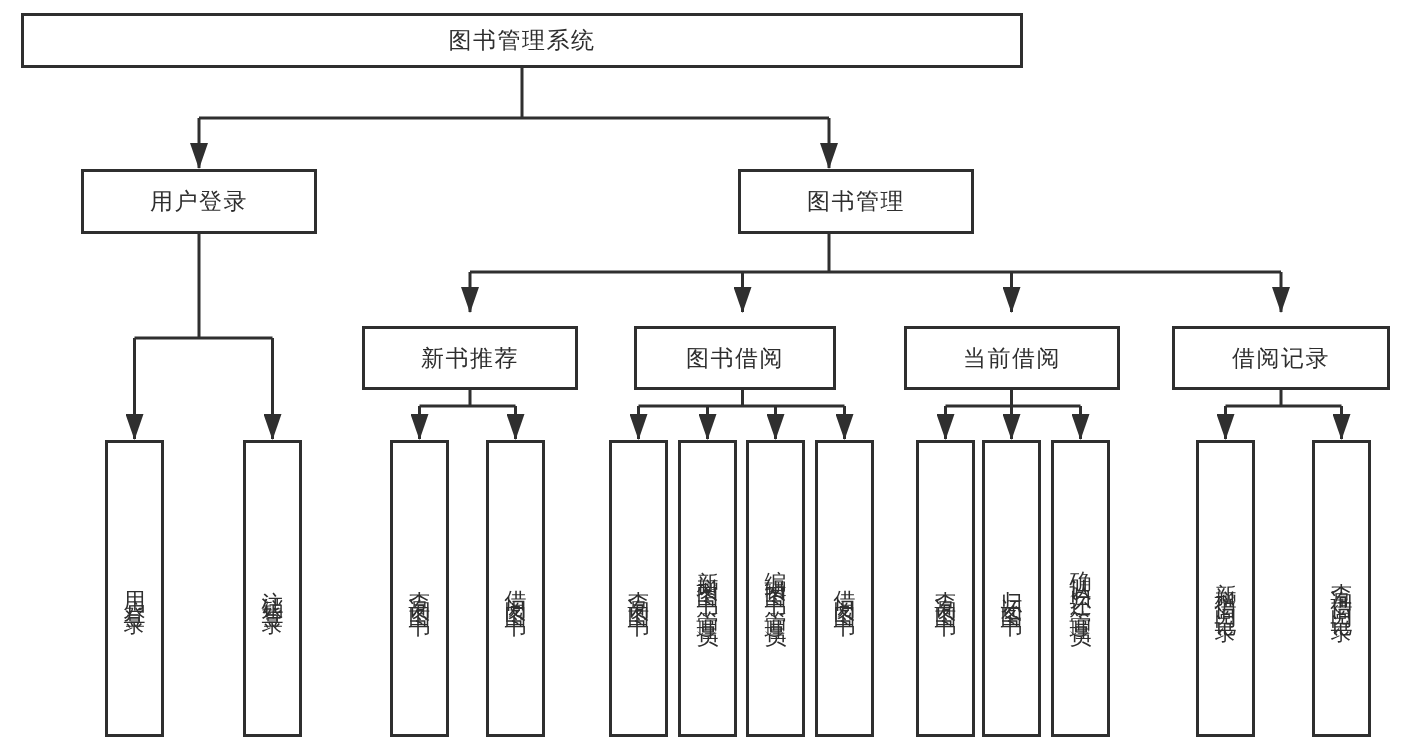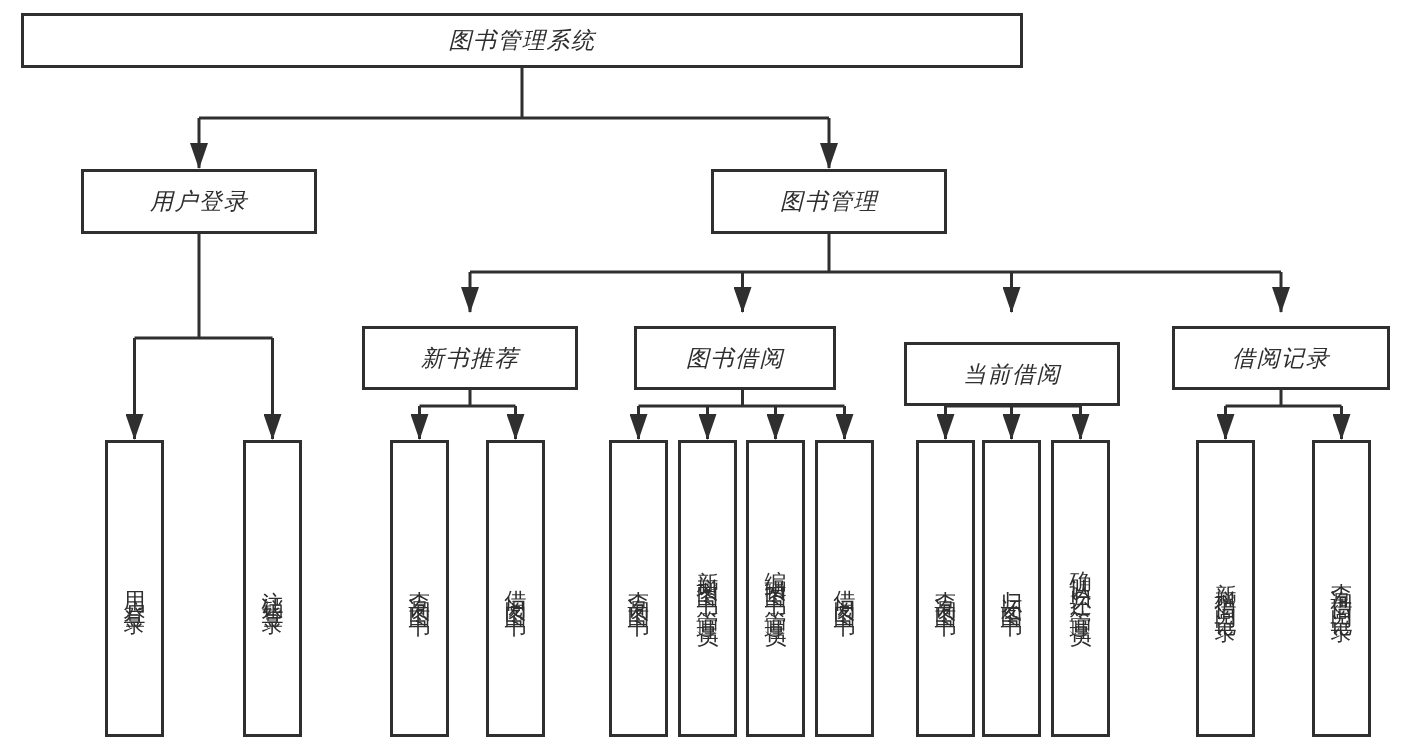--- a/index.html
+++ b/index.html
@@ -13,21 +13,21 @@
   .connectors{position:absolute;left:0;top:0;}
   .connectors path,.connectors line{stroke:#2f2f2f;stroke-width:3;fill:none;}
   .box{
     position:absolute;
     box-sizing:border-box;
     border:3px solid #2f2f2f;
     background:#ffffff;
     display:flex;align-items:center;justify-content:center;
   }
   .hlabel{
-    font-size:23px;color:#2e2e2e;letter-spacing:1.5px;white-space:nowrap;font-style:italic;
+    font-size:23px;color:#2e2e2e;letter-spacing:1.5px;white-space:nowrap;
   }
   .root-box{left:21px;top:13px;width:1002px;height:55px;}
   .l2-box{top:169px;width:236px;height:65px;}
   .l3-box{top:326px;height:64px;}
   .leaf{top:440px;width:59px;height:297px;}
   .vlabel{
     writing-mode:vertical-rl;
     text-orientation:mixed;
     font-size:22px;color:#2e2e2e;
     letter-spacing:8px;line-height:1;
@@ -77,31 +77,31 @@
     <line x1="1341.5" y1="406" x2="1341.5" y2="439" marker-end="url(#arrowhead)"></line>
   </svg>
 
   <div class="box root-box">
     <span class="hlabel">图书管理系统</span>
   </div>
 
   <div class="box l2-box" style="left:81px;">
     <span class="hlabel">用户登录</span>
   </div>
-  <div class="box l2-box" style="left:711px;align-items:center;">
+  <div class="box l2-box" style="left:738px;align-items:center;">
     <span class="hlabel">图书管理</span>
   </div>
 
   <div class="box l3-box" style="left:362px;width:216px;">
     <span class="hlabel">新书推荐</span>
   </div>
   <div class="box l3-box" style="left:634px;width:202px;">
     <span class="hlabel">图书借阅</span>
   </div>
-  <div class="box l3-box" style="left:904px;width:216px;margin-top:16px;">
+  <div class="box l3-box" style="left:904px;width:216px;">
     <span class="hlabel">当前借阅</span>
   </div>
   <div class="box l3-box" style="left:1172px;width:218px;">
     <span class="hlabel">借阅记录</span>
   </div>
 
   <div class="box leaf" style="left:105px;">
     <span class="vlabel">用户登录</span>
   </div>
   <div class="box leaf" style="left:243px;">

